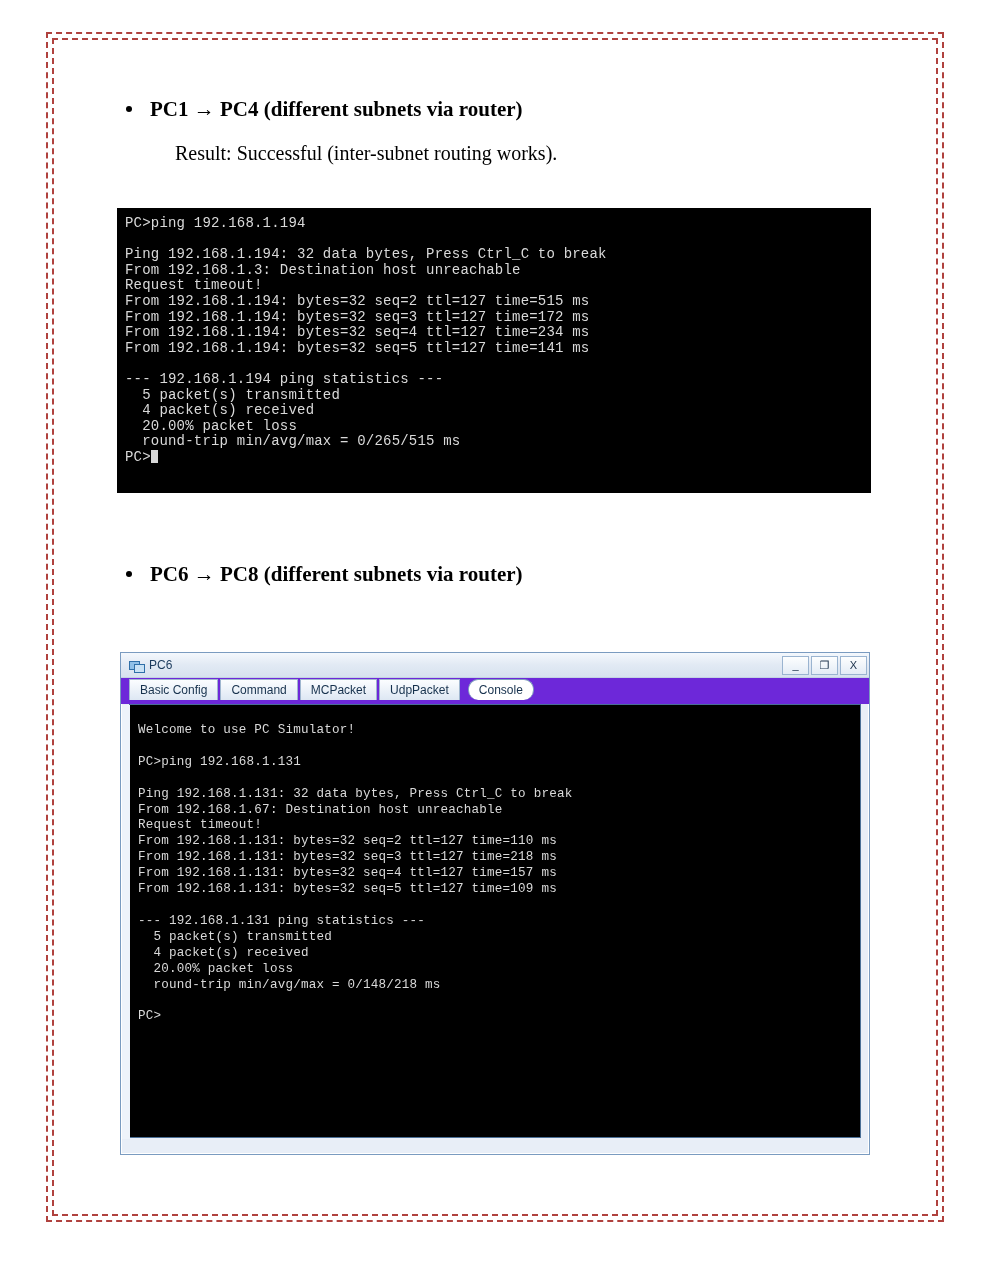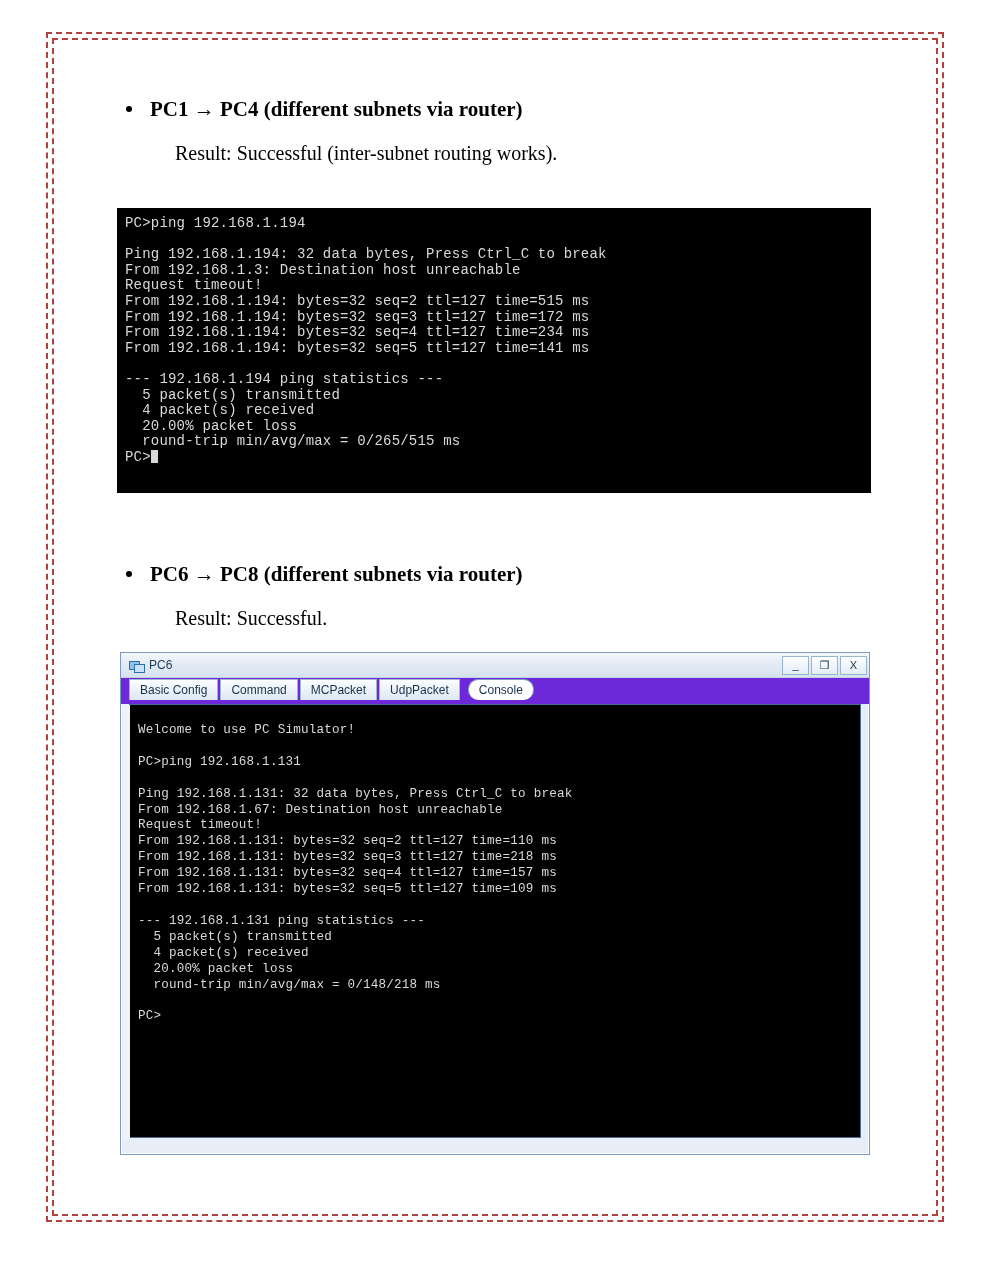--- a/index.html
+++ b/index.html
@@ -249,21 +249,20 @@
   round-trip min/avg/max = 0/265/515 ms
 </pre>
     <pre><span>PC&gt;</span><span class="cursor-block"></span></pre>
   </div>
 
   <div class="content" style="top:560px;">
     <div class="bullet-head">
       <span class="dot"></span>
       <span>PC6 → PC8 (different subnets via router)</span>
     </div>
-    <div class="result-line">Result: Successful.</div>
   </div>
 
   <div class="win">
     <div class="win-titlebar">
       <span class="win-icon">
         <span class="s1"></span>
           <span class="s2"></span>
       </span>
       <span class="win-title">PC6</span>
       <span class="win-btns">

